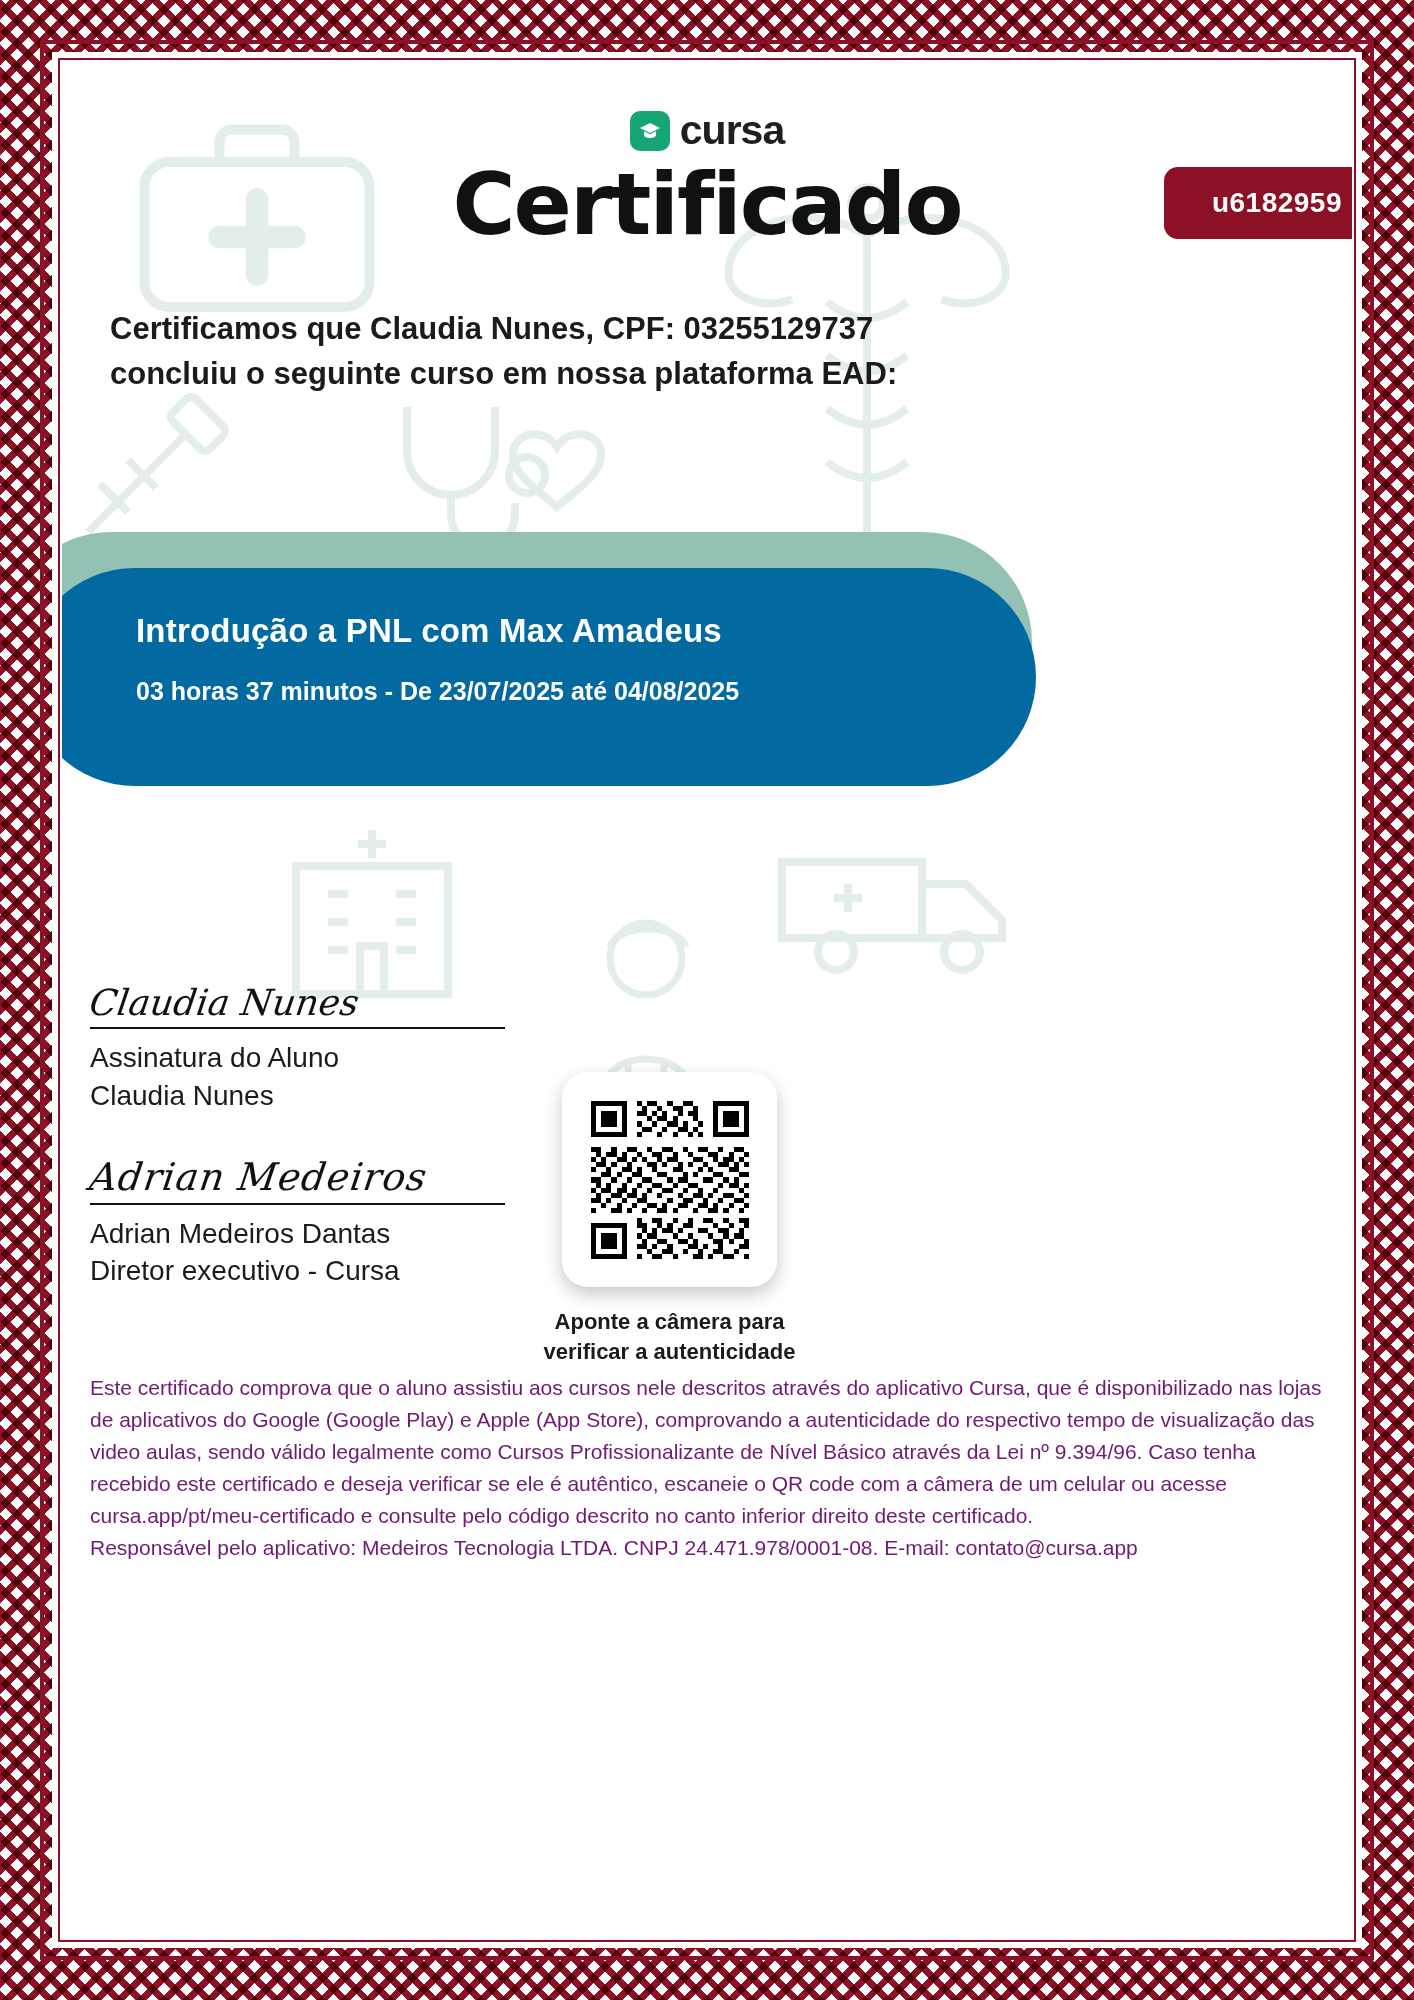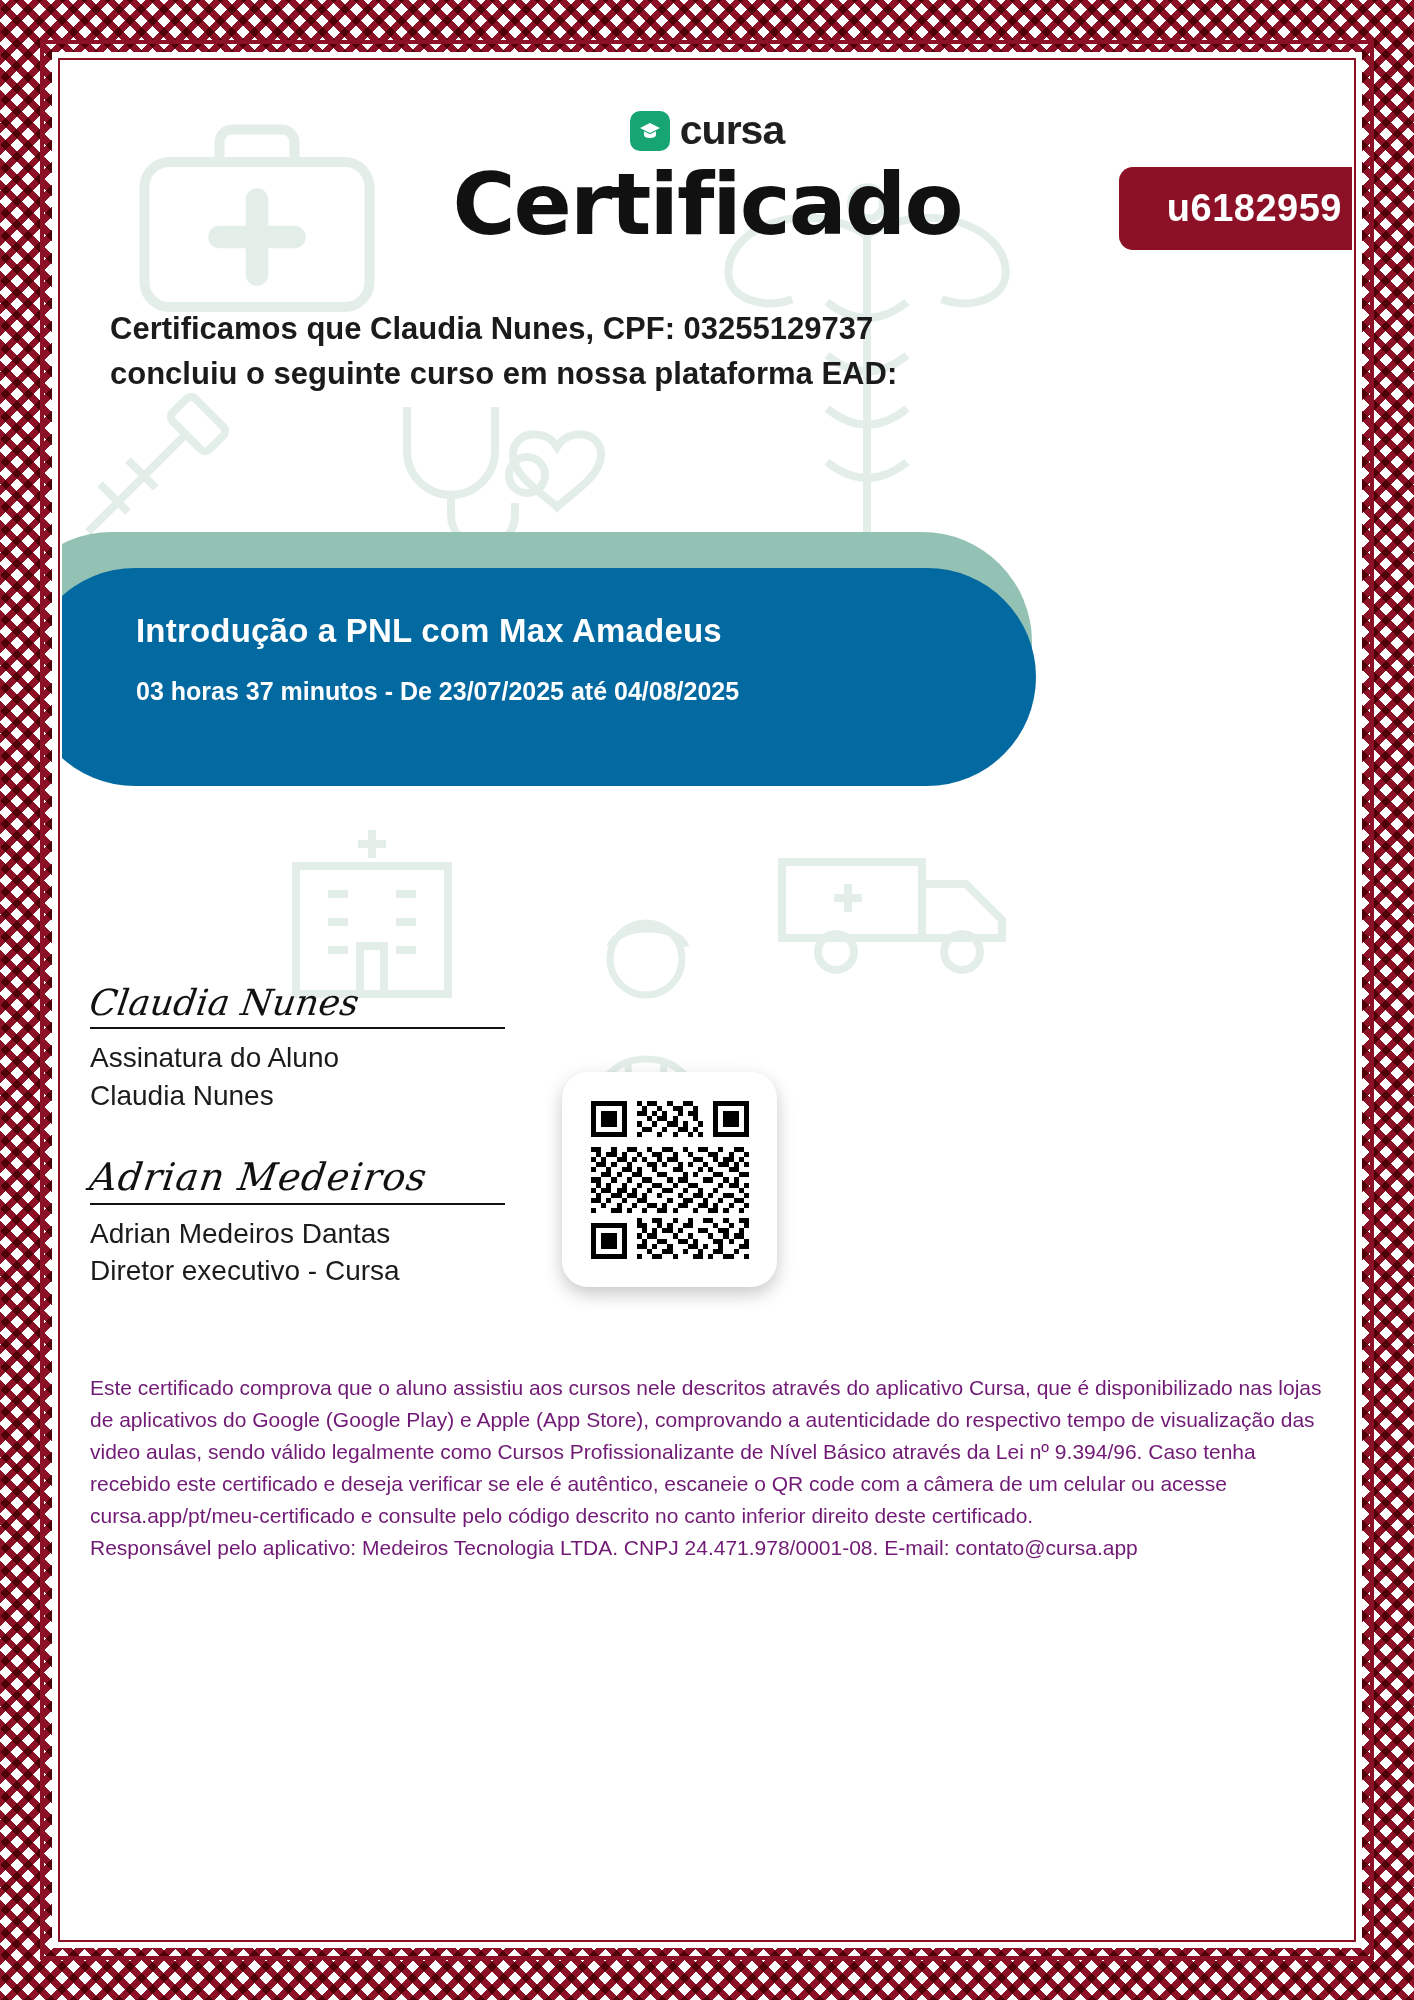--- a/index.html
+++ b/index.html
@@ -70,21 +70,21 @@
     font-size: 86px; font-weight: bold; color: #111111;
     letter-spacing: -2px;
     font-family: "DejaVu Sans", sans-serif;
   }
 
   .code-badge {
     position: absolute; right: -60px; top: 105px;
     background: #8c1126; color: #ffffff;
     padding: 20px 70px 20px 48px;
     border-radius: 14px 0 0 14px;
-    font-size: 38px; font-weight: bold;
+    font-size: 28px; font-weight: bold;
     letter-spacing: .5px;
   }
 
   
   .recipient {
     position: absolute; top: 245px; left: 48px; right: 48px;
     font-size: 31px; font-weight: bold; color: #1b1b1b; line-height: 1.45;
   }
   .recipient div { white-space: nowrap; }
 
@@ -483,20 +483,24 @@
           <rect x="10" y="31" width="1" height="1"></rect>
             <rect x="13" y="31" width="2" height="1"></rect>
             <rect x="17" y="31" width="1" height="1"></rect>
             <rect x="21" y="31" width="2" height="1"></rect>
             <rect x="24" y="31" width="1" height="1"></rect>
             <rect x="27" y="31" width="2" height="1"></rect>
             <rect x="31" y="31" width="1" height="1"></rect>
         </g>
       </svg>
     </div>
+    <div class="qr-caption">
+      <div>Aponte a câmera para</div>
+      <div>verificar a autenticidade</div>
+    </div>
 
 
     <div class="footer">
       <p>Este certificado comprova que o aluno assistiu aos cursos nele descritos através do aplicativo Cursa, que é disponibilizado nas lojas de aplicativos do Google (Google Play) e Apple (App Store), comprovando a autenticidade do respectivo tempo de visualização das video aulas, sendo válido legalmente como Cursos Profissionalizante de Nível Básico através da Lei nº 9.394/96. Caso tenha recebido este certificado e deseja verificar se ele é autêntico, escaneie o QR code com a câmera de um celular ou acesse cursa.app/pt/meu-certificado e consulte pelo código descrito no canto inferior direito deste certificado.</p>
       <p>Responsável pelo aplicativo: Medeiros Tecnologia LTDA. CNPJ 24.471.978/0001-08. E-mail: contato@cursa.app</p>
     </div>
 
   </div>
 </div>
 

